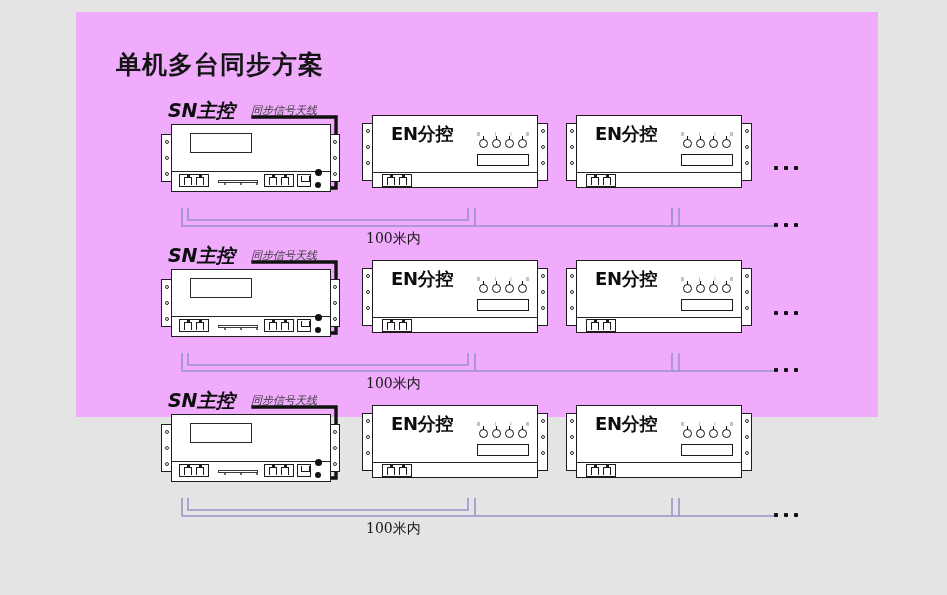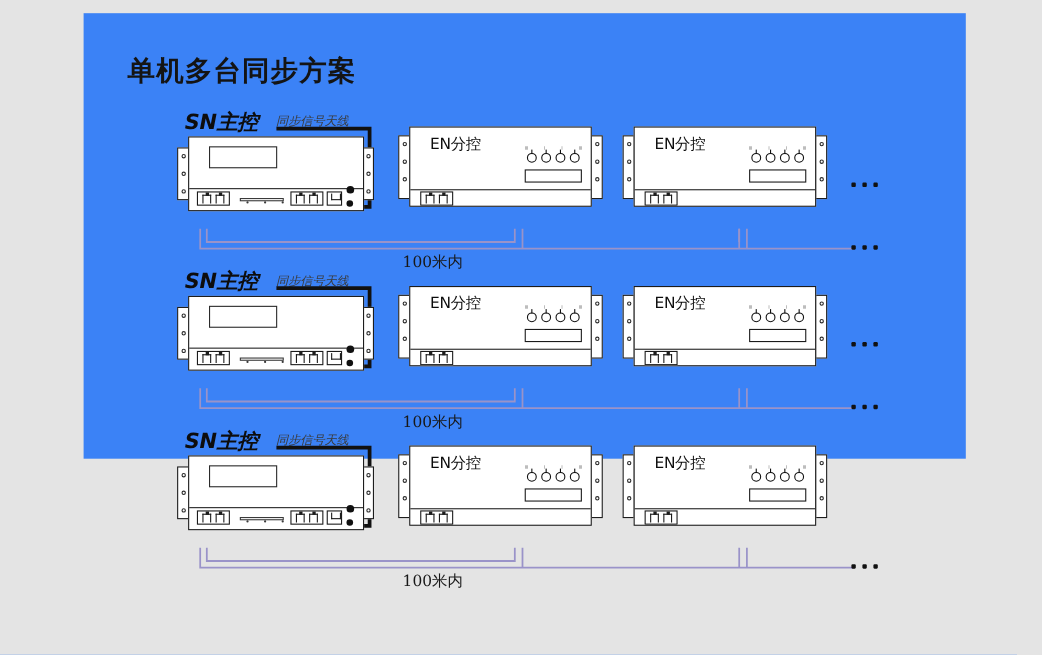--- a/index.html
+++ b/index.html
@@ -12,21 +12,21 @@
   }
   #page {
     position: relative;
     width: 947px; height: 595px;
     background: #e4e4e4;
   }
   #card {
     position: absolute;
     left: 76px; top: 12px;
     width: 802px; height: 405px;
-    background: #3b82f6;
+    background: #f0abfc;
   }
   #title {
     position: absolute;
     left: 40px; top: 36px;
     font-size: 25px;
     font-weight: bold;
     color: #141414;
     letter-spacing: 1px;
     font-family: "DejaVu Sans", "Liberation Sans", sans-serif;
     white-space: nowrap;
@@ -144,21 +144,21 @@
   .en-block { position: absolute; top: 17px; width: 190px; height: 100px; }
   .en-1 { left: 286px; }
   .en-2 { left: 490px; }
   .en-body {
     position: absolute; left: 10px; top: 0;
     width: 166px; height: 73px;
     border: 1.3px solid #1b1b1b; background: #fff;
   }
   .en-label {
     position: absolute; left: 18px; top: 6px;
-    font-size: 14px; font-weight: normal; color: #0d0d0d;
+    font-size: 18px; font-weight: bold; color: #0d0d0d;
     font-family: "DejaVu Sans", "Liberation Sans", sans-serif;
     white-space: nowrap; letter-spacing: -0.3px;
   }
   .en-divider {
     position: absolute; left: 0; top: 56px;
     width: 100%; height: 0; border-top: 1.2px solid #242424;
   }
   .en-knobs {
     position: absolute; left: 106px; top: 21px;
     width: 48px; height: 12px;

